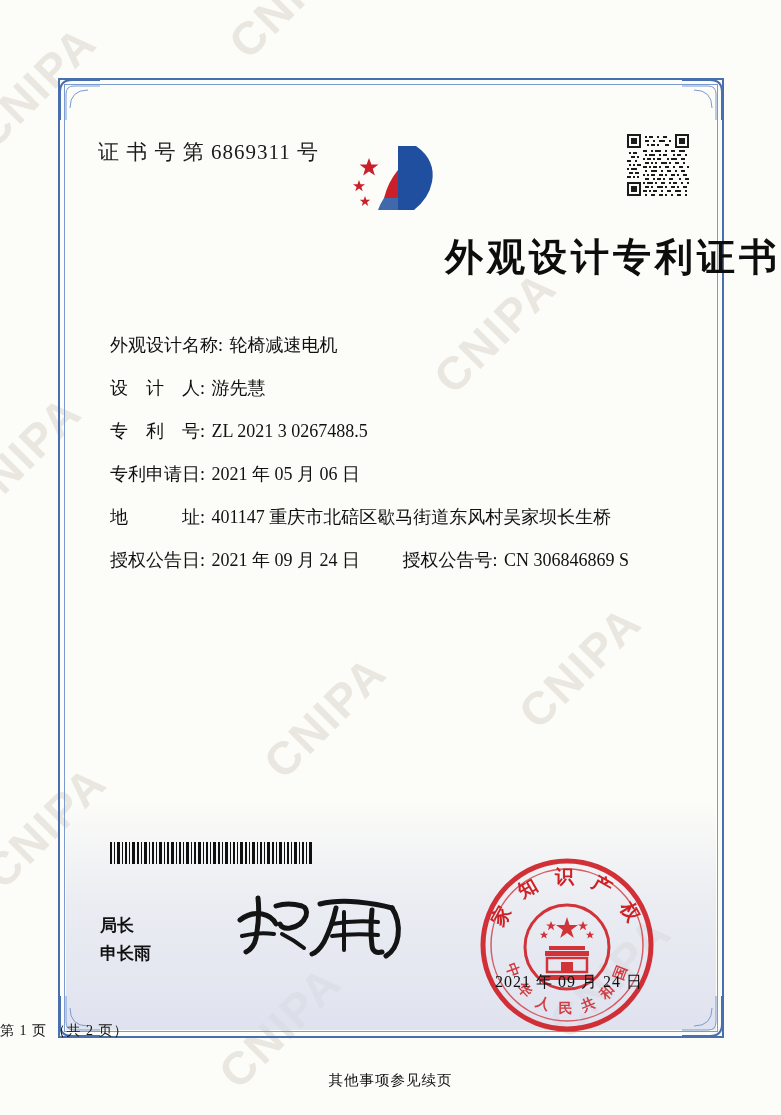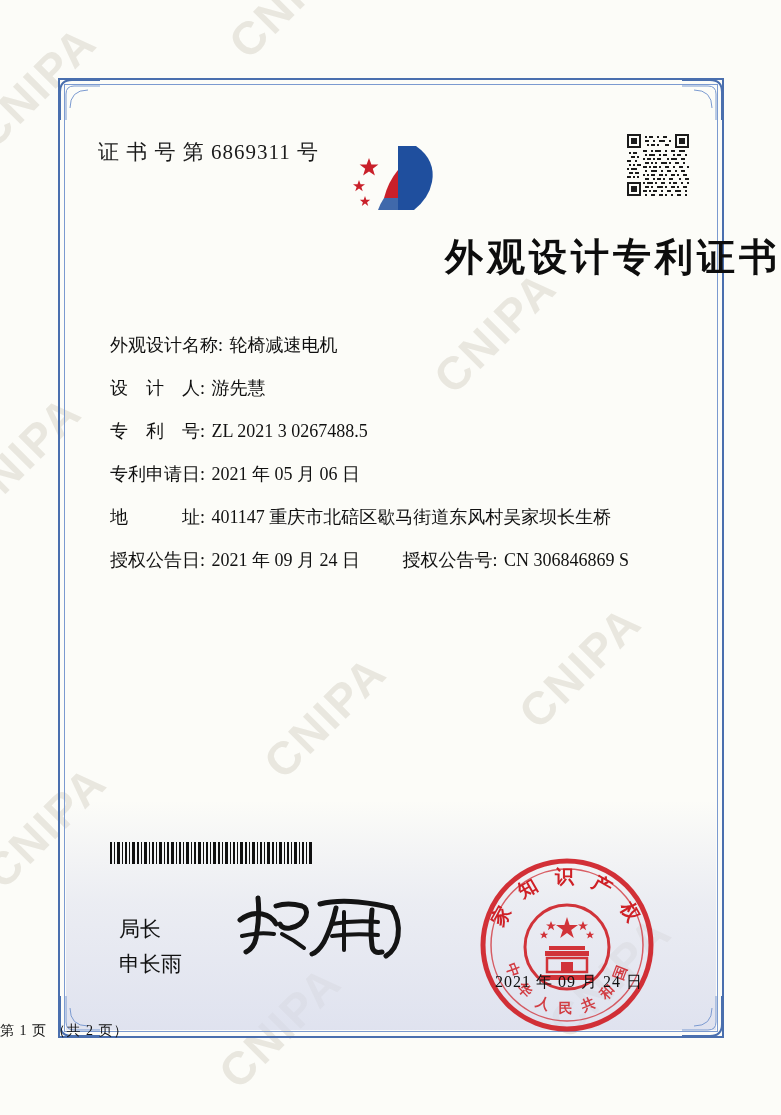--- a/index.html
+++ b/index.html
@@ -171,26 +171,26 @@
     position: absolute;
     left: 110px;
     top: 842px;
     height: 22px;
     width: 205px;
   }
 
   
   .sig-label {
     position: absolute;
-    left: 119px;
+    left: 100px;
     top: 912px;
-    font-size: 21px;
+    font-size: 17px;
     color: #111;
     line-height: 1.65;
-    font-weight: normal;
+    font-weight: bold;
   }
   .sig-script {
     position: absolute;
     left: 232px;
     top: 890px;
     width: 190px;
     height: 72px;
   }
 
   
@@ -585,14 +585,15 @@
       </text>
       <text font-family="'DejaVu Serif', serif" font-size="14" font-weight="bold" fill="#cf2026" letter-spacing="3" opacity="0.85">
         <textPath href="#arcBottom" startOffset="50%" text-anchor="middle">中 华 人 民 共 和 国</textPath>
       </text>
     </svg>
   </div>
 
   <div class="seal-date">2021 年 09 月 24 日</div>
 
   <div class="page-no">第 1 页 （共 2 页）</div>
+  <div class="footnote">其他事项参见续页</div>
 
 </div>
 
 </body></html>

